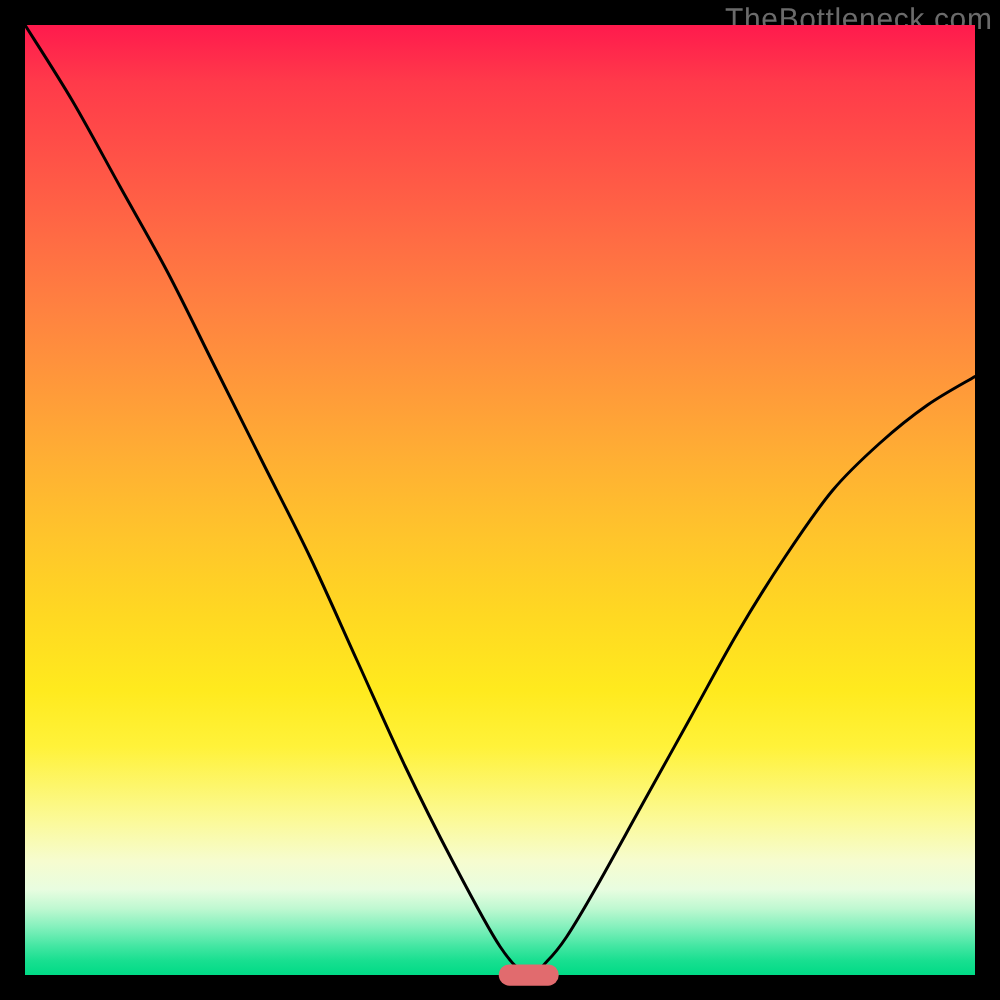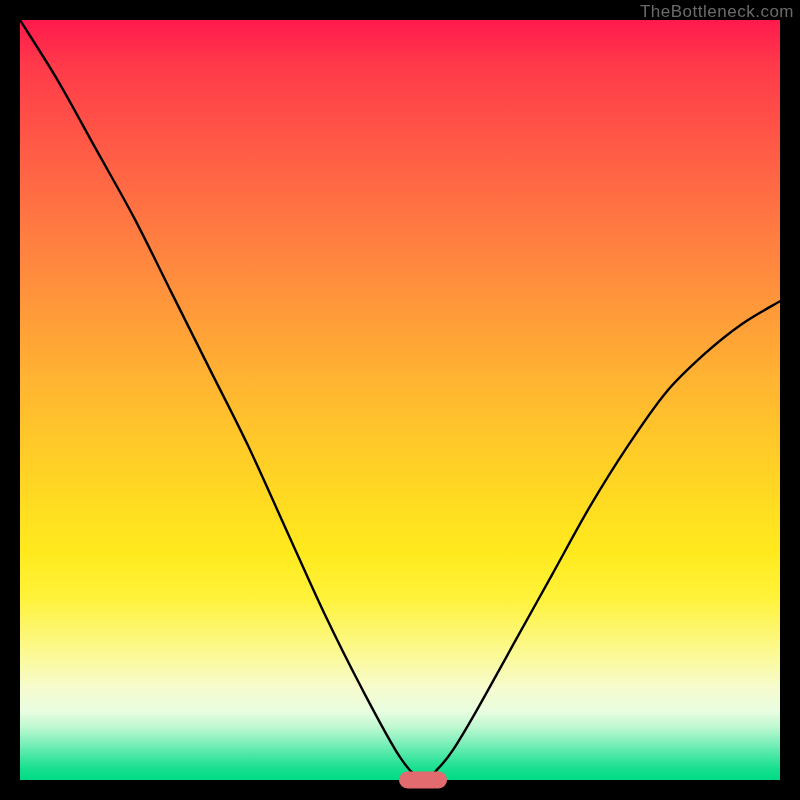--- a/index.html
+++ b/index.html
@@ -45,21 +45,21 @@
       #42e6a2 97%,
       #18df90 98.5%,
       #00db86 100%
     );
   }
   .watermark {
     position: absolute;
     top: 2px;
     right: 6px;
     color: #6b6b6b;
-    font-size: 17px;
+    font-size: 24px;
     letter-spacing: 0.5px;
     user-select: none;
   }
   .curve {
     position: absolute;
     left: 0;
     top: 0;
     width: 760px;
     height: 760px;
   }

